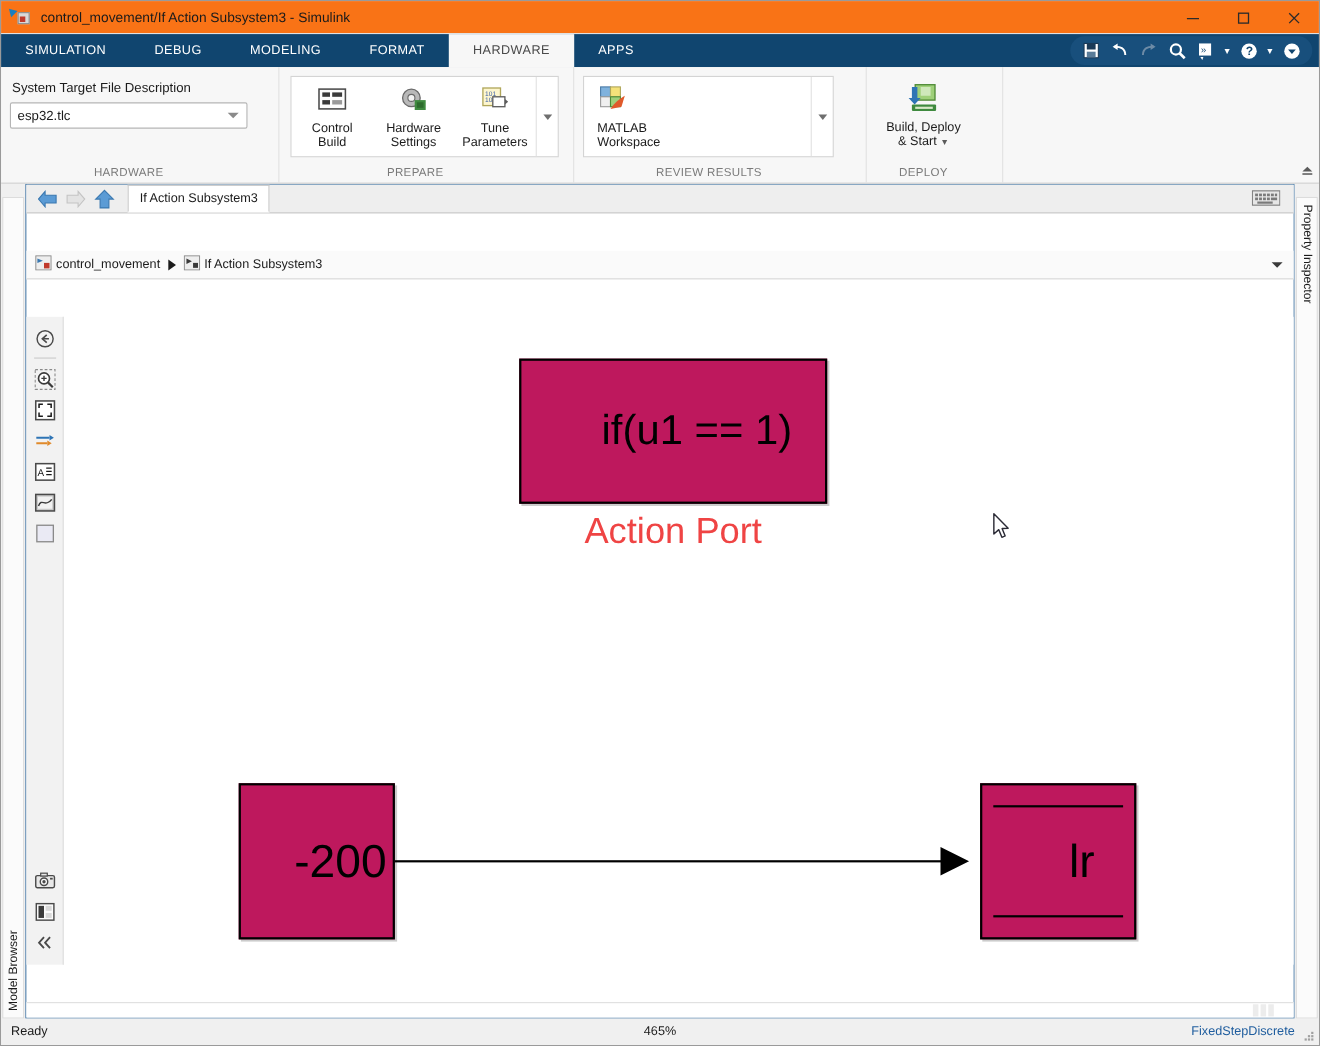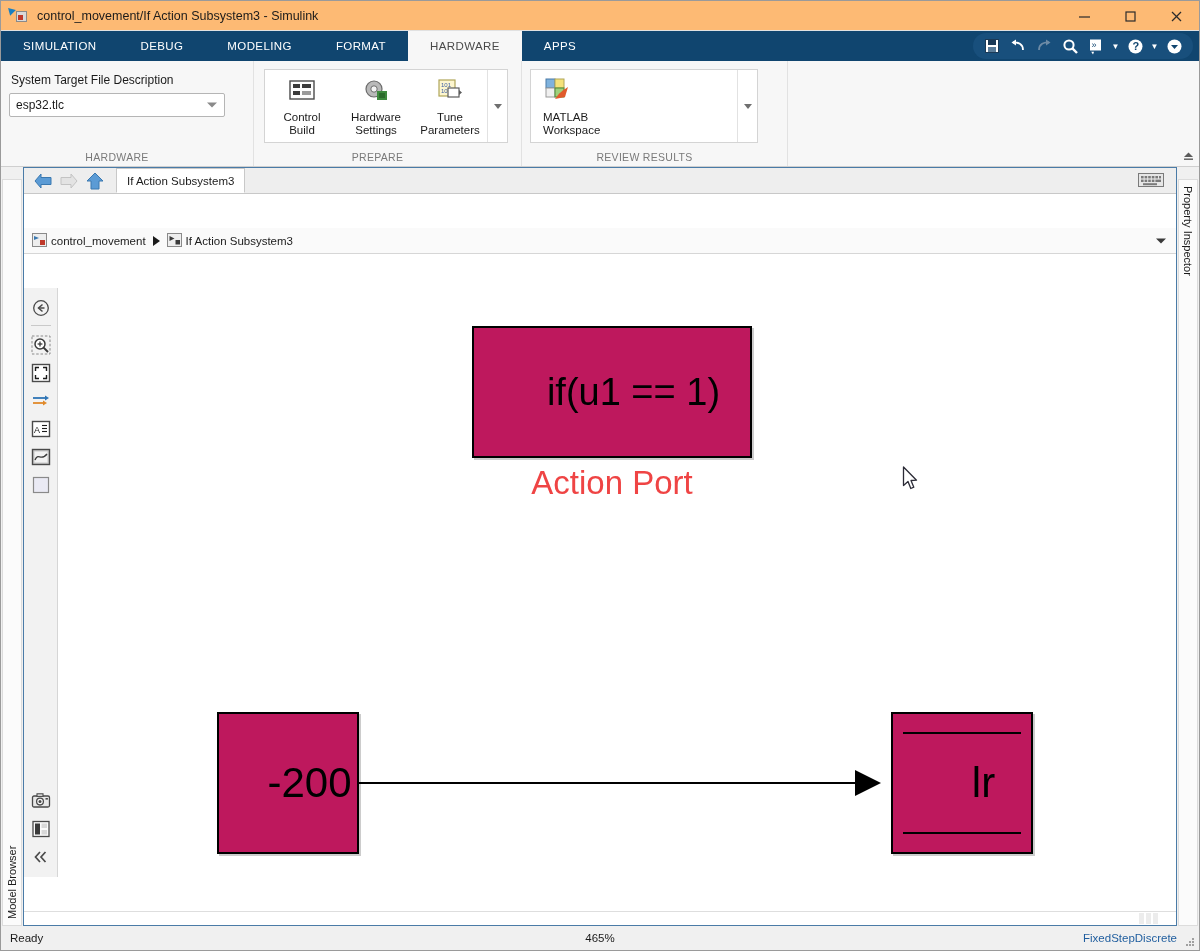--- a/index.html
+++ b/index.html
@@ -16,21 +16,21 @@
     position: relative;
     display: flex; flex-direction: column;
     background: #f0f0f0;
     border: 1px solid #9a9a9a;
   }
 
   
   .titlebar {
     height: 30px; flex: 0 0 30px;
     display: flex; align-items: center;
-    background: #fdba74;
+    background: #f97316;
     border-bottom: 1px solid #e1e1e1;
     position: relative;
   }
   .title-icon {
     width: 22px; height: 20px; margin-left: 8px; margin-right: 6px;
     position: relative; flex: 0 0 22px;
   }
   .title-icon .sl-arrow {
     position: absolute; left: 0; top: 1px;
     width: 0; height: 0;
@@ -503,20 +503,41 @@
             <div class="lbl2">Workspace</div>
           </div>
           <div class="panel-more" style="margin-left:auto;">
             <span class="caret"></span>
           </div>
         </div>
       </div>
       <div class="rgroup-label">REVIEW RESULTS</div>
     </div>
 
+    <div class="rgroup" style="width:104px">
+      <div class="rgroup-body" style="justify-content:center;">
+        <div class="bigbtn" style="width:92px;">
+          <div class="ico">
+            <svg width="32" height="30" viewBox="0 0 32 30">
+              <rect x="8" y="2" width="18" height="14" fill="#9fd07a" stroke="#4f8a36" stroke-width="1.2"></rect>
+              <path d="M13 4 L22 4 L22 12 L13 12 Z" fill="#cfe8bb"></path>
+              <path d="M5 4 L5 14 L2 14 L7.5 20 L13 14 L10 14 L10 4 Z" fill="#2e74b5"></path>
+              <rect x="5" y="20" width="22" height="6" rx="1" fill="#3f8a3f"></rect>
+              <rect x="8" y="22" width="16" height="2" fill="#d8e8c8"></rect>
+            </svg>
+          </div>
+          <div>Build, Deploy</div>
+          <div class="lbl2">
+            <span>&amp; Start</span>
+            <span style="font-size:8px; color:#5b5b5b;">▼</span>
+          </div>
+        </div>
+      </div>
+      <div class="rgroup-label">DEPLOY</div>
+    </div>
 
     <div class="rgroup" style="flex:1 1 auto;">
       <div class="rgroup-body"></div>
       <div class="rgroup-label"></div>
     </div>
 
     <div class="ribbon-collapse">
       <svg width="13" height="13" viewBox="0 0 13 13">
           <path d="M2 8 L6.5 3.5 L11 8 Z" fill="#5b5b5b"></path>
           <rect x="2" y="9.5" width="9" height="1.4" fill="#5b5b5b"></rect>

